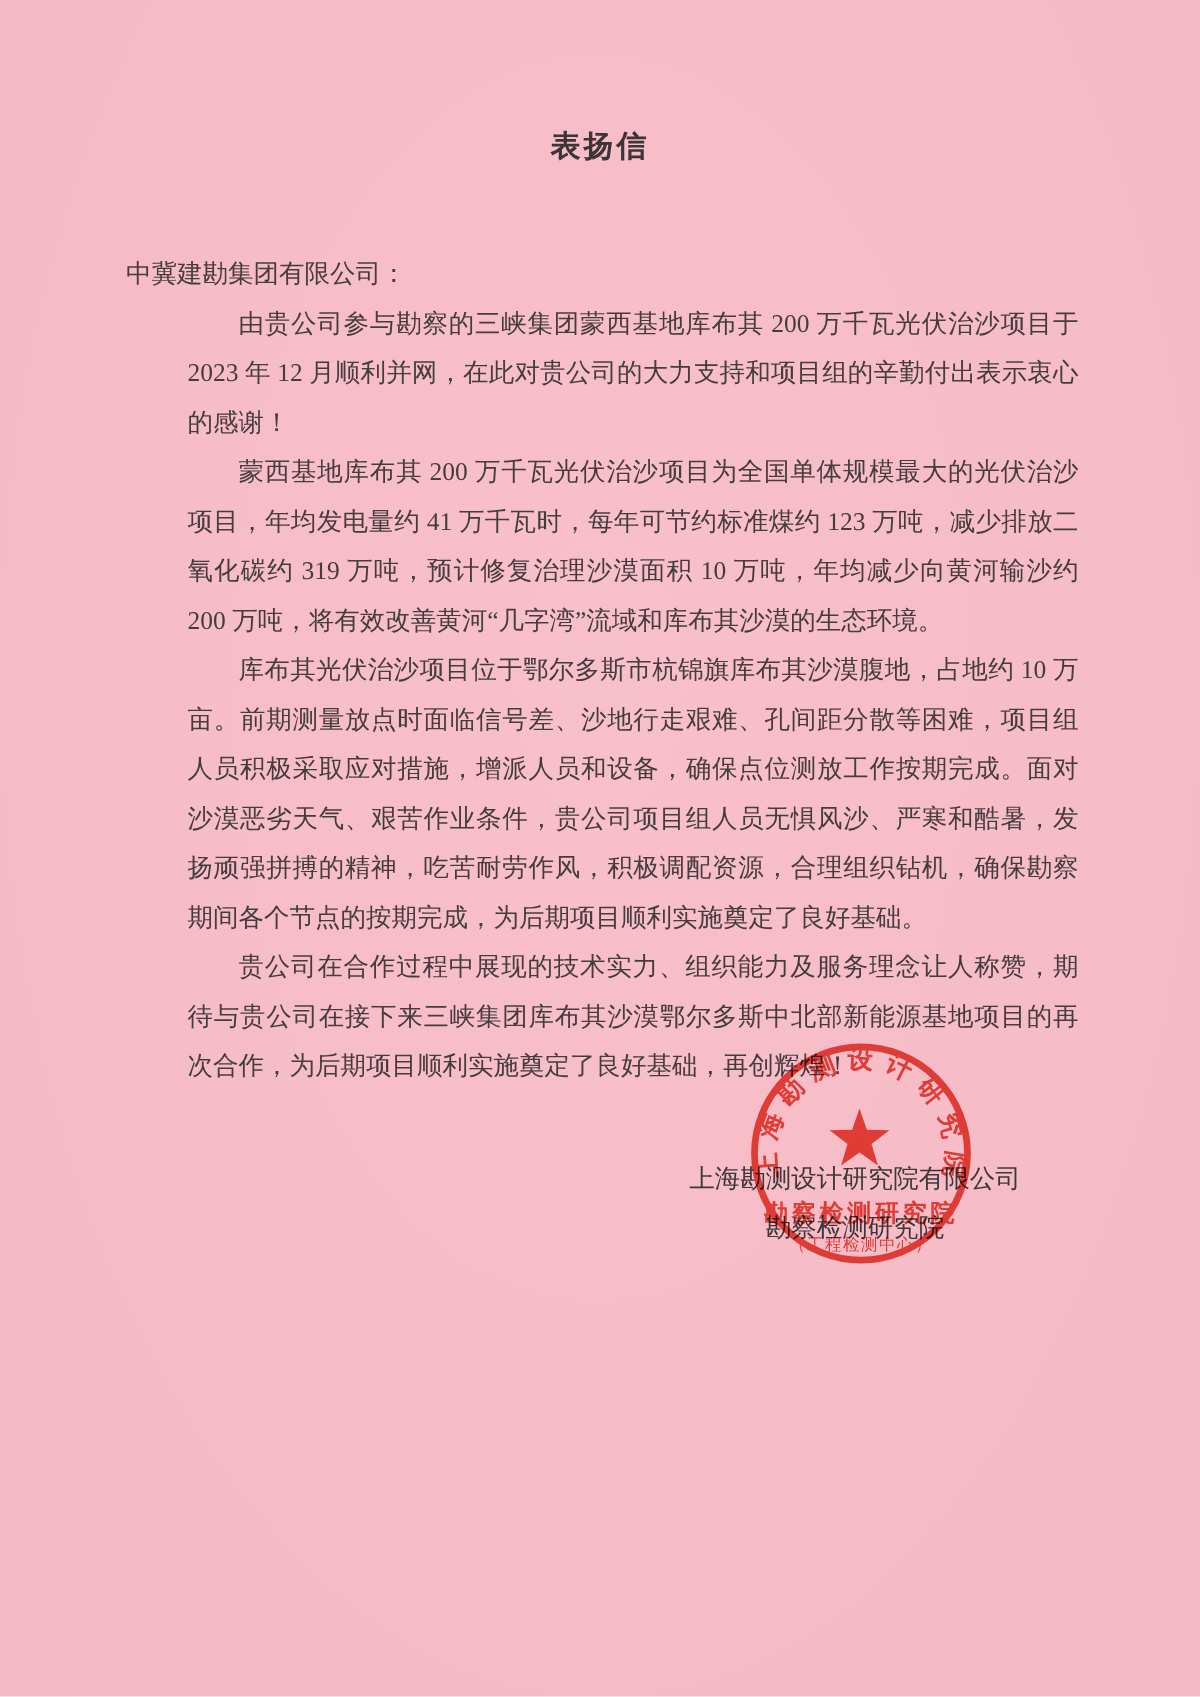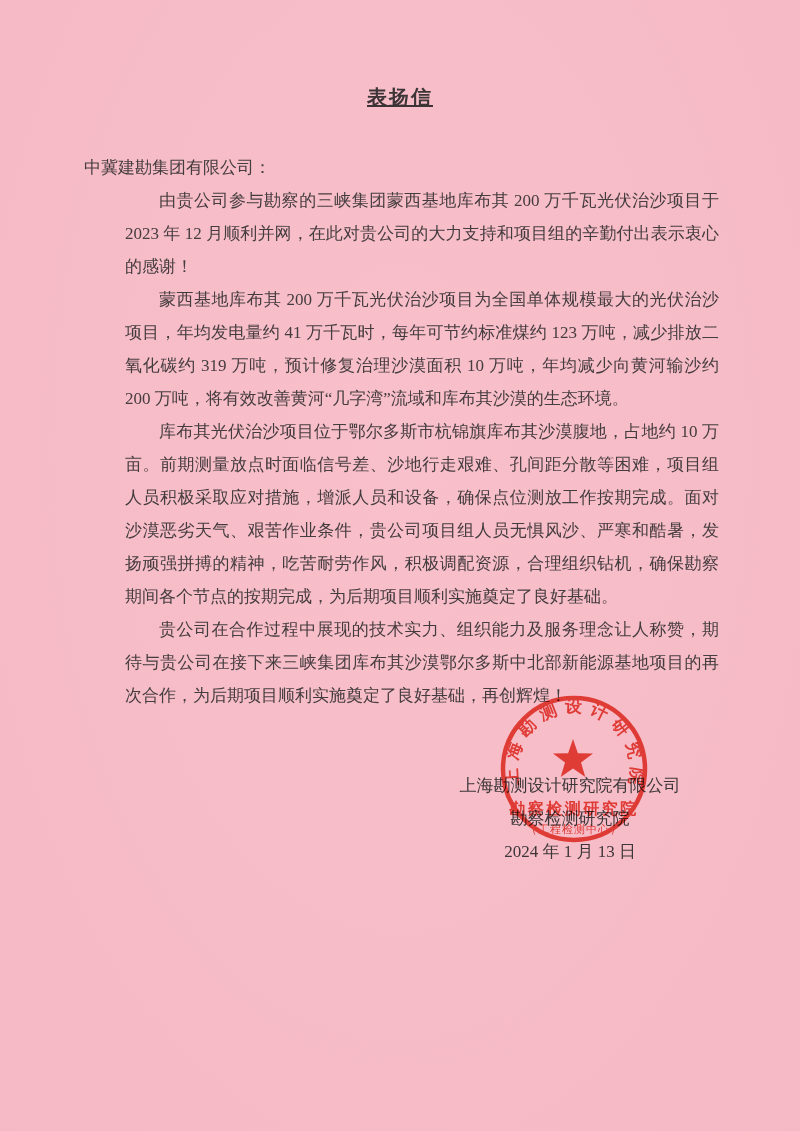--- a/index.html
+++ b/index.html
@@ -26,25 +26,24 @@
     position: absolute;
     top: 84px;
     left: 0;
     width: 100%;
     text-align: center;
     font-family: "Liberation Sans", "DejaVu Sans", sans-serif;
     font-size: 20px;
     font-weight: 700;
     letter-spacing: 2px;
     color: #3c3436;
-    text-decoration: underline;
   }
   .content {
     position: absolute;
-    top: 151px;
+    top: 166px;
     left: 84px;
     width: 635px;
     font-size: 17px;
     line-height: 33px;
     text-align: justify;
     text-align-last: left;
     color: var(--ink);
   }
   .salutation { text-indent: 0; }
   .para { text-indent: 2em; margin-left: 41px; }
@@ -86,21 +85,20 @@
     <p class="salutation">中冀建勘集团有限公司：</p>
     <p class="para">由贵公司参与勘察的三峡集团蒙西基地库布其 200 万千瓦光伏治沙项目于 2023 年 12 月顺利并网，在此对贵公司的大力支持和项目组的辛勤付出表示衷心的感谢！</p>
     <p class="para">蒙西基地库布其 200 万千瓦光伏治沙项目为全国单体规模最大的光伏治沙项目，年均发电量约 41 万千瓦时，每年可节约标准煤约 123 万吨，减少排放二氧化碳约 319 万吨，预计修复治理沙漠面积 10 万吨，年均减少向黄河输沙约 200 万吨，将有效改善黄河“几字湾”流域和库布其沙漠的生态环境。</p>
     <p class="para">库布其光伏治沙项目位于鄂尔多斯市杭锦旗库布其沙漠腹地，占地约 10 万亩。前期测量放点时面临信号差、沙地行走艰难、孔间距分散等困难，项目组人员积极采取应对措施，增派人员和设备，确保点位测放工作按期完成。面对沙漠恶劣天气、艰苦作业条件，贵公司项目组人员无惧风沙、严寒和酷暑，发扬顽强拼搏的精神，吃苦耐劳作风，积极调配资源，合理组织钻机，确保勘察期间各个节点的按期完成，为后期项目顺利实施奠定了良好基础。</p>
     <p class="para">贵公司在合作过程中展现的技术实力、组织能力及服务理念让人称赞，期待与贵公司在接下来三峡集团库布其沙漠鄂尔多斯中北部新能源基地项目的再次合作，为后期项目顺利实施奠定了良好基础，再创辉煌！</p>
   </div>
 
   <div class="signature">
     <div>上海勘测设计研究院有限公司</div>
     <div>勘察检测研究院</div>
-    <div>2024 年 1 月 13 日</div>
   </div>
 
   <svg class="stamp" viewBox="0 0 172 172" xmlns="http://www.w3.org/2000/svg">
     <defs>
       <path id="arcPath" d="M 32.4,105.5 A 57,57 0 1 1 139.6,105.5" fill="none"></path>
     </defs>
     <circle class="ring" cx="86" cy="86" r="71"></circle>
     <path class="star" d="M85,56 L80.1,70.2 L65,70.5 L77,79.6 L72.7,94 L85,85.4 L97.3,94 L93,79.6 L105,70.5 L89.9,70.2 Z"></path>
     <text class="arc-text">
       <textPath href="#arcPath" startOffset="4">上海勘测设计研究院有限公司</textPath>

